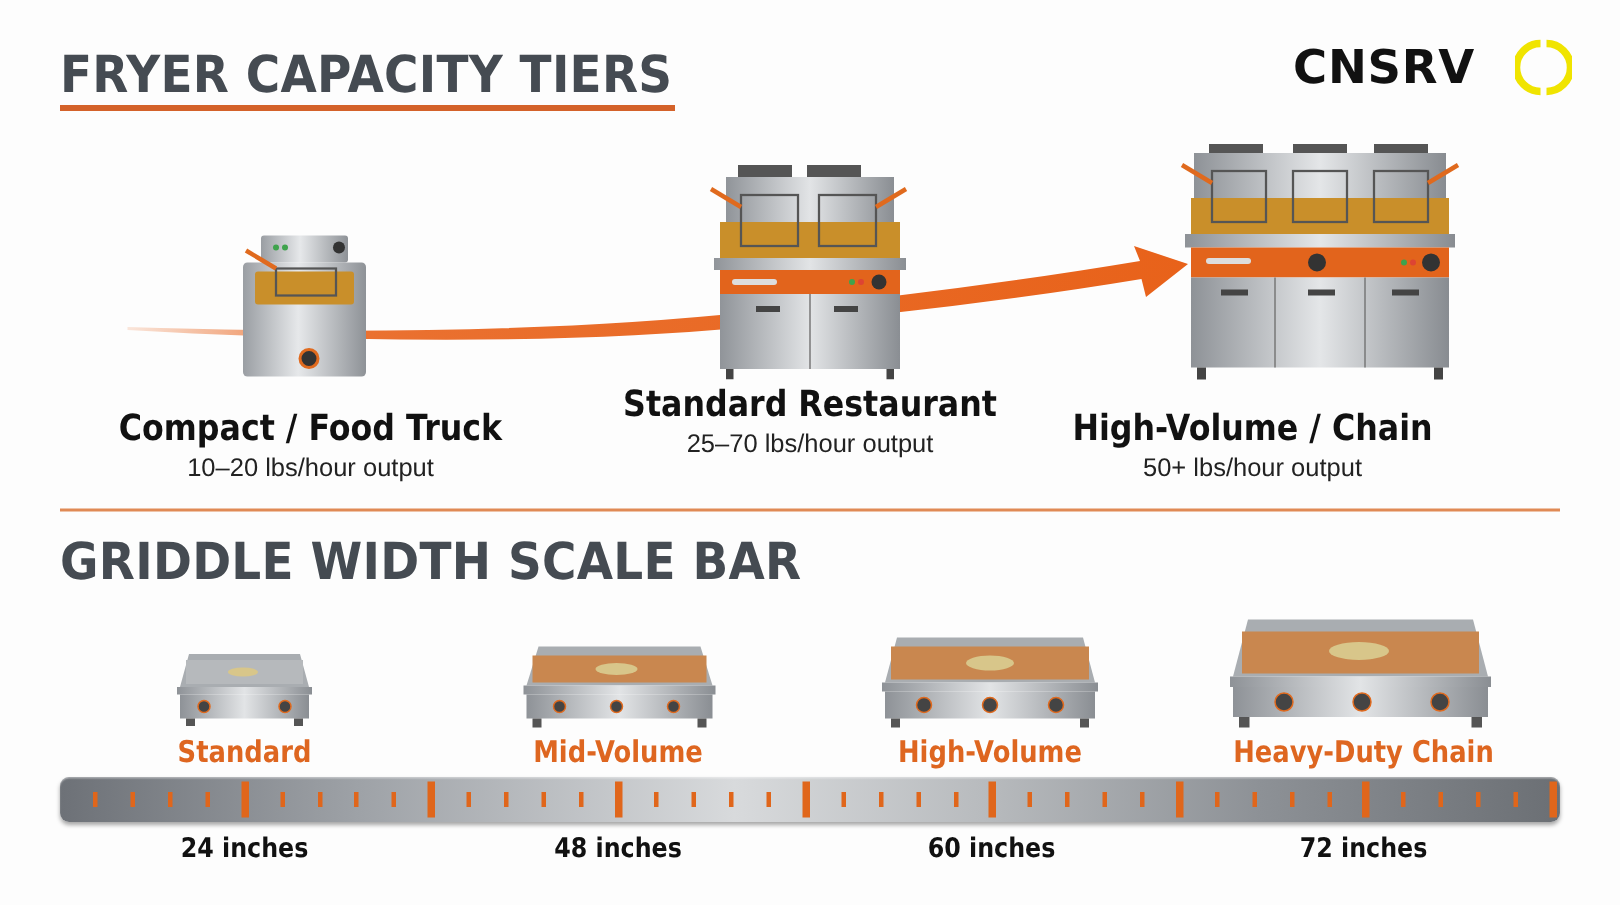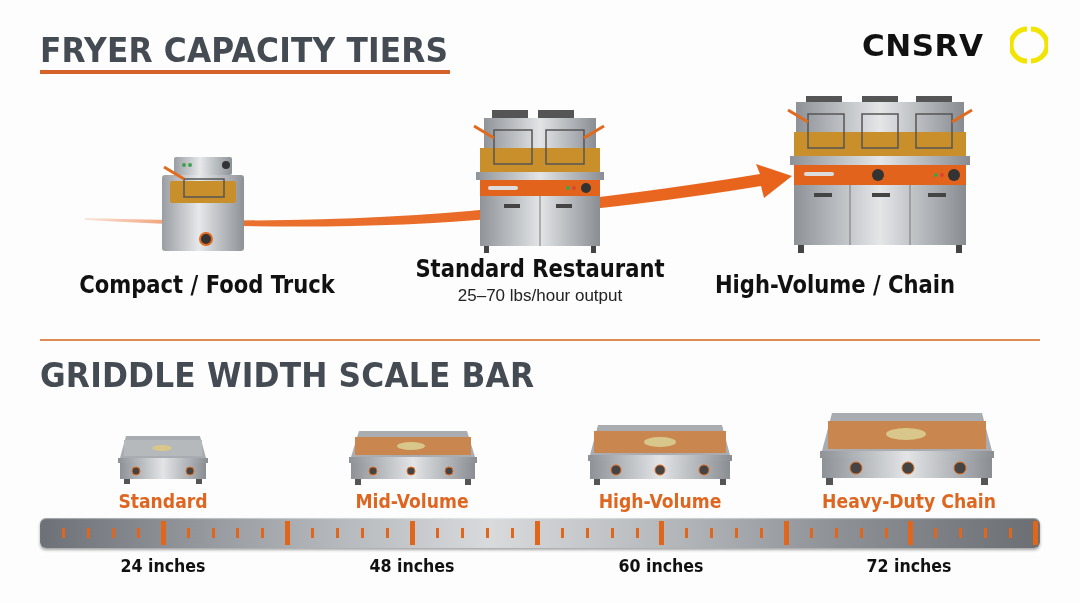--- a/index.html
+++ b/index.html
@@ -138,27 +138,29 @@
     <line x1="124" y1="91" x2="124" y2="151" stroke="#777"></line>
   <rect x="28" y="99" width="18" height="4" fill="#444"></rect>
     <rect x="86" y="99" width="18" height="4" fill="#444"></rect>
     <rect x="142" y="99" width="18" height="4" fill="#444"></rect>
   <rect x="12" y="151" width="6" height="8" fill="#444"></rect>
     <rect x="170" y="151" width="6" height="8" fill="#444"></rect>
 </svg>
 
 <div class="tier-label" style="left:37px; top:271px;">
   <div class="tier-name">Compact / Food Truck</div>
+  <div class="tier-output">10–20 lbs/hour output</div>
 </div>
 <div class="tier-label" style="left:370px; top:255px;">
   <div class="tier-name">Standard Restaurant</div>
   <div class="tier-output">25–70 lbs/hour output</div>
 </div>
 <div class="tier-label" style="left:665px; top:271px;">
   <div class="tier-name">High-Volume / Chain</div>
+  <div class="tier-output">50+ lbs/hour output</div>
 </div>
 
 <div class="divider" style="left:40px; top:339px; width:1000px;"></div>
 
 <div class="section-title" style="left:40px; top:355px;">GRIDDLE WIDTH SCALE BAR</div>
 
 <svg class="appliance" style="left:116px; top:434px;" width="94" height="52" viewBox="0 0 94 52">
   <defs>
       <linearGradient id="gs" x1="0" x2="1">
         <stop offset="0" stop-color="#8e9297"></stop>

